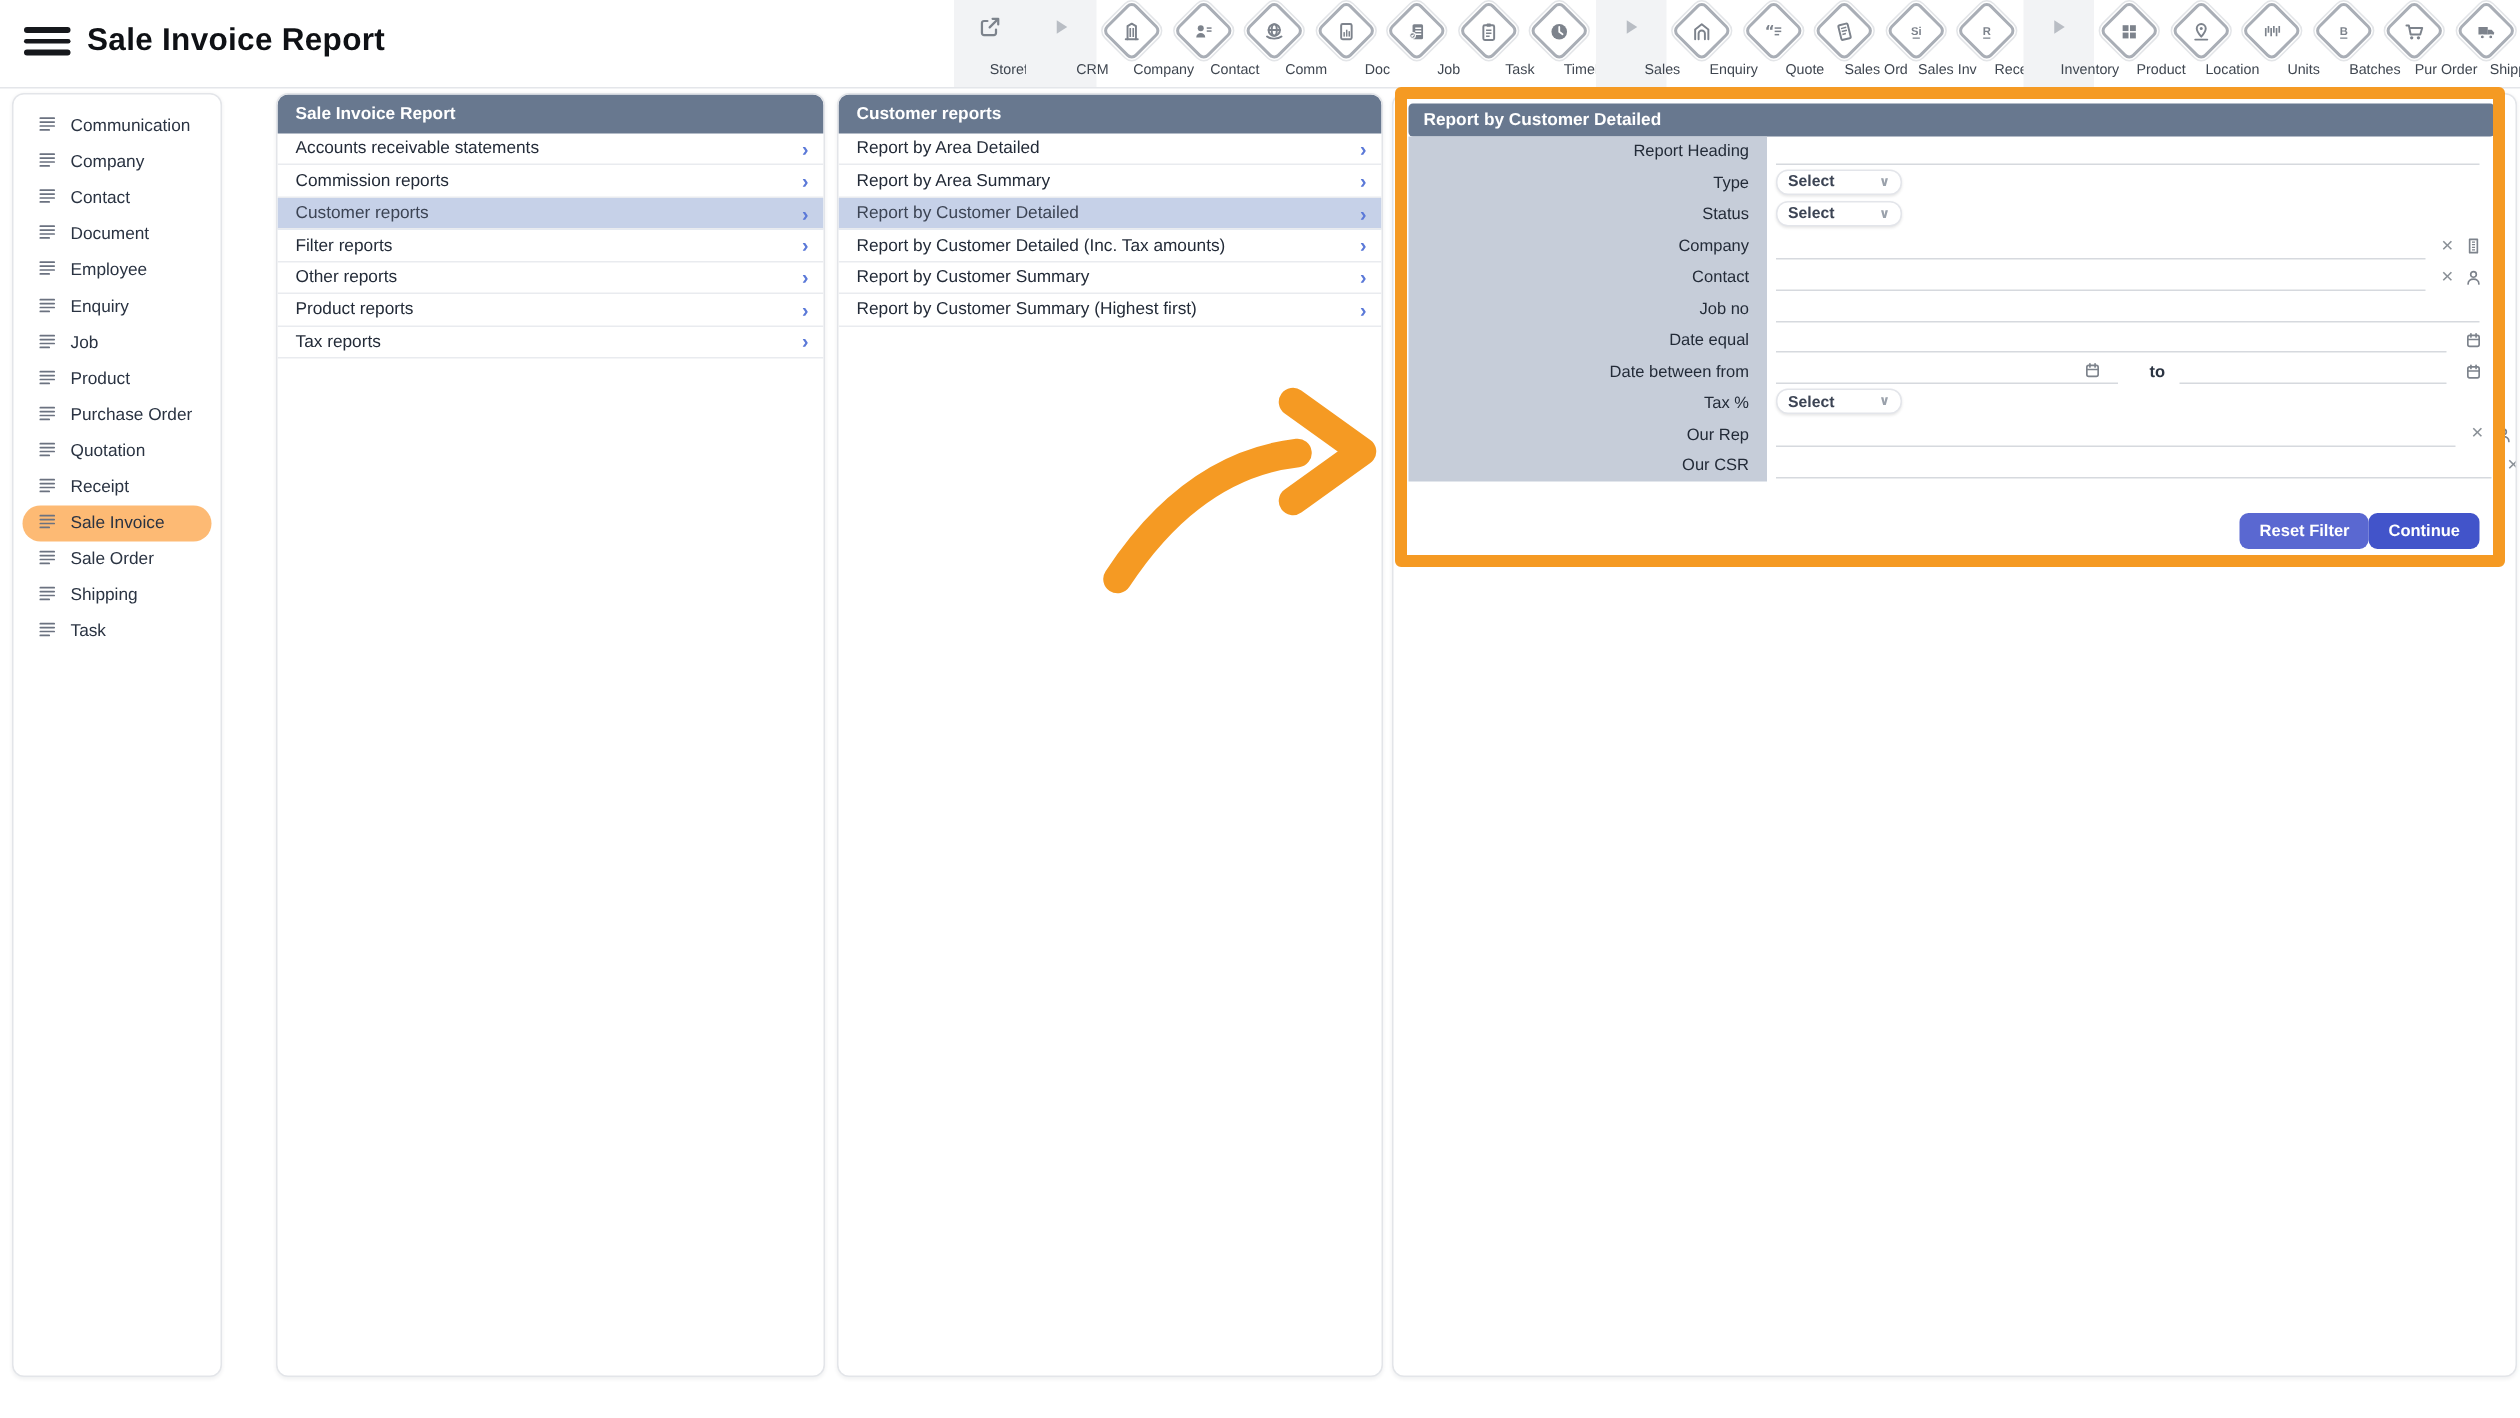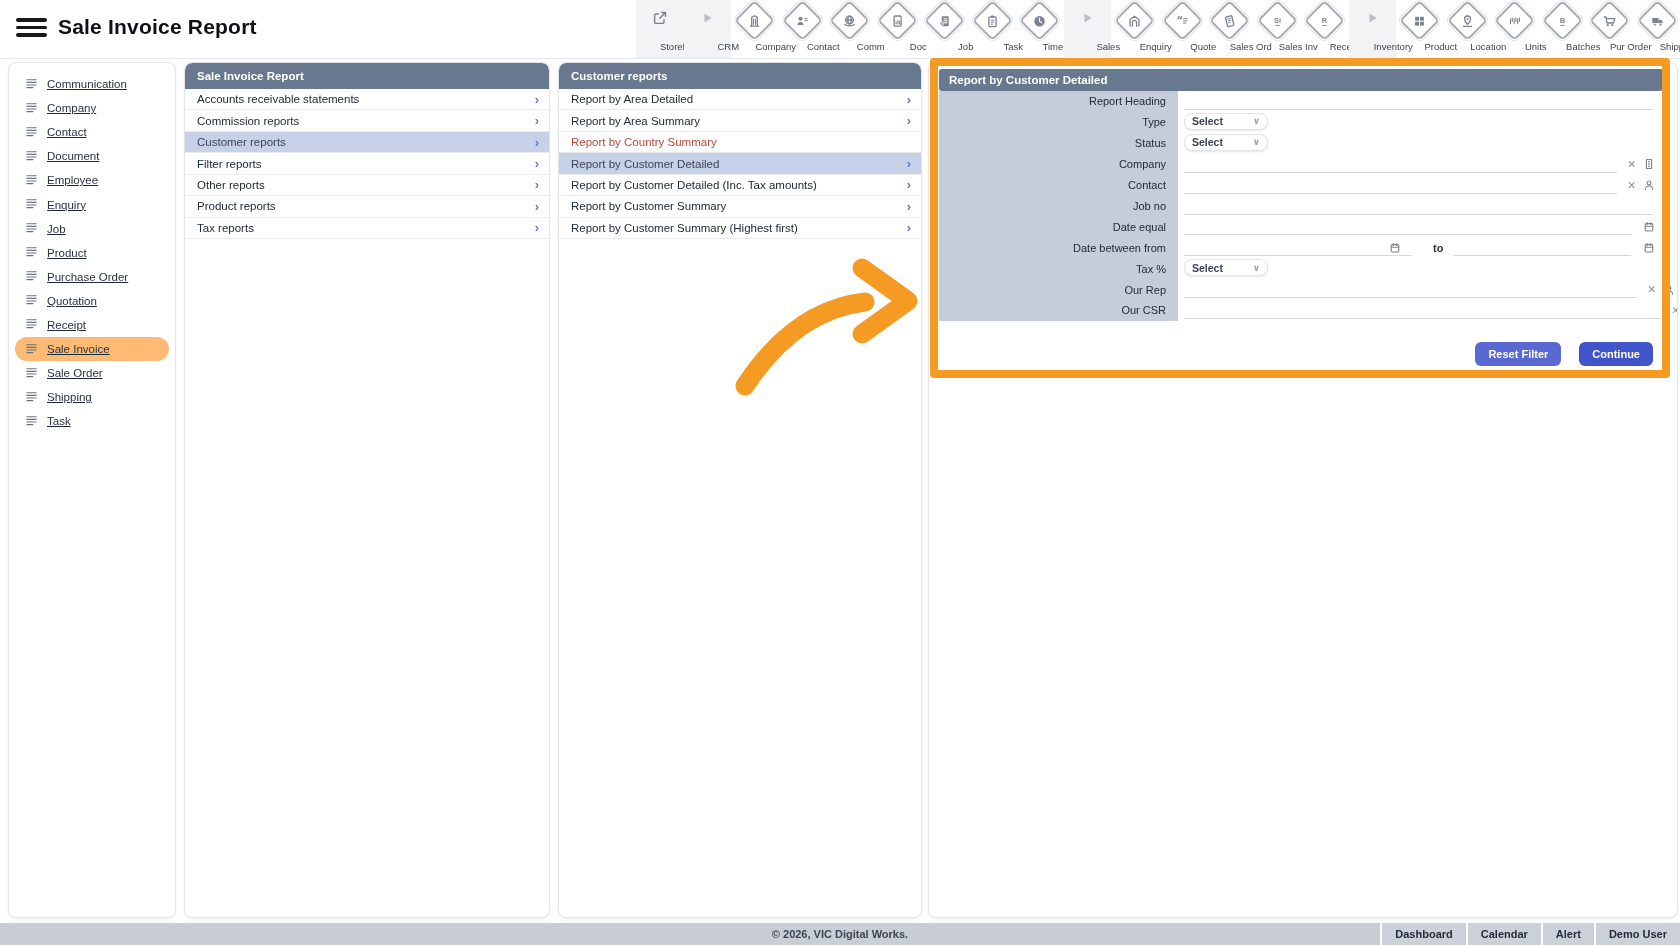--- a/index.html
+++ b/index.html
@@ -20,21 +20,21 @@
   .tb-icon-area{height:40px;display:flex;align-items:center;justify-content:center;}
   .diamond{width:25px;height:25px;border:2px solid #a9aeb6;border-radius:5px;background:#fff;
            transform:rotate(45deg);display:flex;align-items:center;justify-content:center;
            outline:1px solid #e3e5e8;outline-offset:1px;}
   .diamond .glyph{transform:rotate(-45deg);display:flex;align-items:center;justify-content:center;}
   .tb-label{font-size:9.5px;color:#3f4650;white-space:nowrap;margin-top:1px;margin-left:42px;}
 
   
   .card{position:absolute;top:62px;height:856px;background:#fff;border:1px solid #e3e5e9;
         border-radius:8px;box-shadow:0 1px 3px rgba(16,24,40,.07);box-sizing:border-box;overflow:hidden;}
-  #sidebar-card{left:8px;width:168px;text-decoration:underline;}
+  #sidebar-card{left:8px;width:140px;}
   #panel1-card{left:184px;width:366px;}
   #panel2-card{left:558px;width:364px;}
   #form-card{left:928px;width:750px;}
 
   
   .side-list{padding-top:9px;}
   .side-item{height:24.1px;display:flex;align-items:center;gap:9px;margin:0 6px;padding:0 8px 0 10px;
              font-size:11.5px;color:#2a3342;border-radius:12px;cursor:pointer;white-space:nowrap;}
   .side-item.selected{background:#fdba74;}
   .side-item svg{flex:0 0 auto;}
@@ -59,21 +59,21 @@
   .u-line{position:absolute;top:2px;height:16px;border-bottom:1px solid #d6d9de;background:#fff;}
   .select-pill{position:absolute;left:245px;top:1px;width:84px;height:17px;background:#fff;border:1px solid #e3e5ea;
                border-radius:8px;box-shadow:0 1px 2px rgba(0,0,0,.10);display:flex;align-items:center;
                padding:0 7px;box-sizing:border-box;font-size:10.5px;font-weight:bold;color:#3c4454;cursor:pointer;}
   .select-pill .dd{margin-left:auto;color:#9aa1ab;font-size:9px;}
   .row-icons{position:absolute;right:14px;top:0;height:100%;display:flex;align-items:center;gap:7px;}
   .x-glyph{color:#8a9097;font-size:10.5px;line-height:1;cursor:pointer;}
   .to-label{position:absolute;left:494px;top:0;height:100%;display:flex;align-items:center;
             font-size:11px;font-weight:bold;color:#2b3442;}
   .cal-mid{position:absolute;left:450px;top:3px;cursor:pointer;}
-  .form-buttons{position:absolute;right:24px;top:279px;display:flex;gap:18px;}
+  .form-buttons{position:absolute;right:24px;top:279px;display:flex;}
   .btn{border:none;border-radius:6px;color:#fff;font-size:11px;font-weight:bold;
        font-family:inherit;padding:6px 13px;cursor:pointer;}
   .btn-reset{background:#5a68d1;}
   .btn-continue{background:#4254ca;}
 
   
   .highlight-rect{position:absolute;left:930px;top:58px;width:740px;height:320px;border:8px solid #f59a23;
                   border-radius:4px;box-sizing:border-box;z-index:30;pointer-events:none;}
   .arrow-svg{position:absolute;left:690px;top:240px;z-index:31;pointer-events:none;}
 
@@ -520,23 +520,20 @@
   <div class="card" id="panel2-card">
     <div class="panel-header">Customer reports</div>
     <div id="panel2-rows">
         <div class="panel-row">
           <span>Report by Area Detailed</span>
           <span class="chev">›</span>
         </div>
         <div class="panel-row">
           <span>Report by Area Summary</span>
           <span class="chev">›</span>
-        </div>
-        <div class="panel-row red">
-          <span>Report by Country Summary</span>
         </div>
         <div class="panel-row selected">
           <span>Report by Customer Detailed</span>
           <span class="chev">›</span>
         </div>
         <div class="panel-row">
           <span>Report by Customer Detailed (Inc. Tax amounts)</span>
           <span class="chev">›</span>
         </div>
         <div class="panel-row">
@@ -674,23 +671,14 @@
       <button class="btn btn-continue">Continue</button>
     </div>
   </div>
 
   <div class="highlight-rect"></div>
   <svg class="arrow-svg" width="240" height="160" viewBox="0 0 240 160">
     <path d="M55,146 Q105,70 175,62" fill="none" stroke="#f59a23" stroke-width="19" stroke-linecap="round"></path>
     <path d="M172,28 L218,61 L172,94" fill="none" stroke="#f59a23" stroke-width="19" stroke-linecap="round" stroke-linejoin="round"></path>
   </svg>
 
-  <div class="footer">
-    <div class="footer-copy">© 2026, VIC Digital Works.</div>
-    <div class="footer-links" id="footer-links">
-        <div class="footer-link">Dashboard</div>
-        <div class="footer-link">Calendar</div>
-        <div class="footer-link">Alert</div>
-        <div class="footer-link">Demo User</div>
-      </div>
-  </div>
 
 </div>
 
 </body></html>

